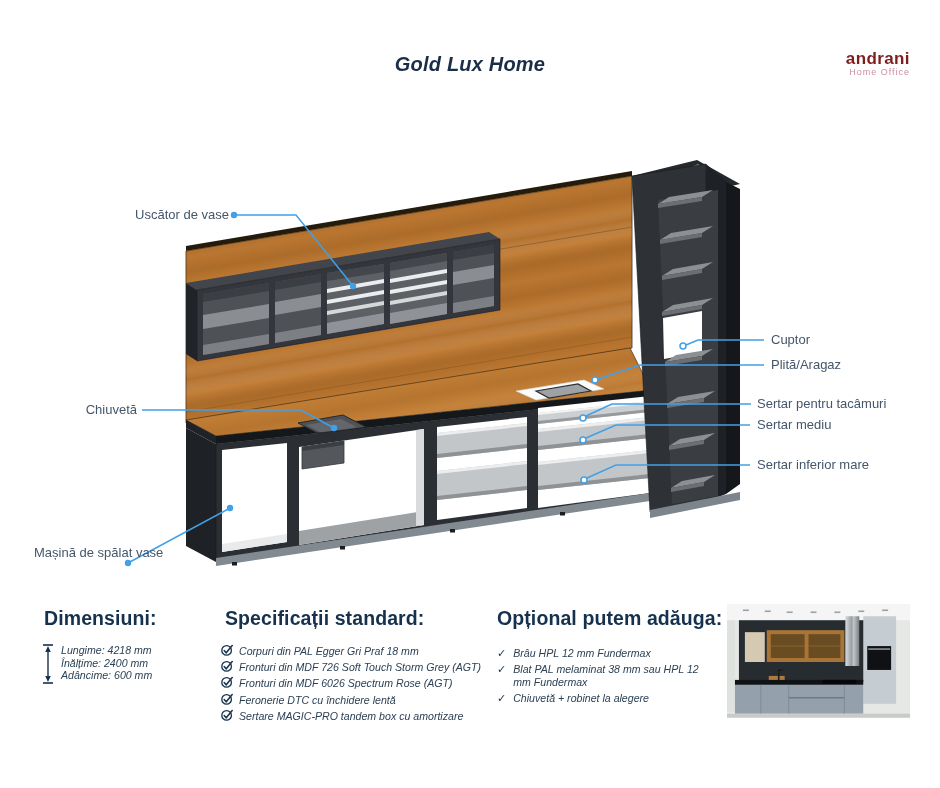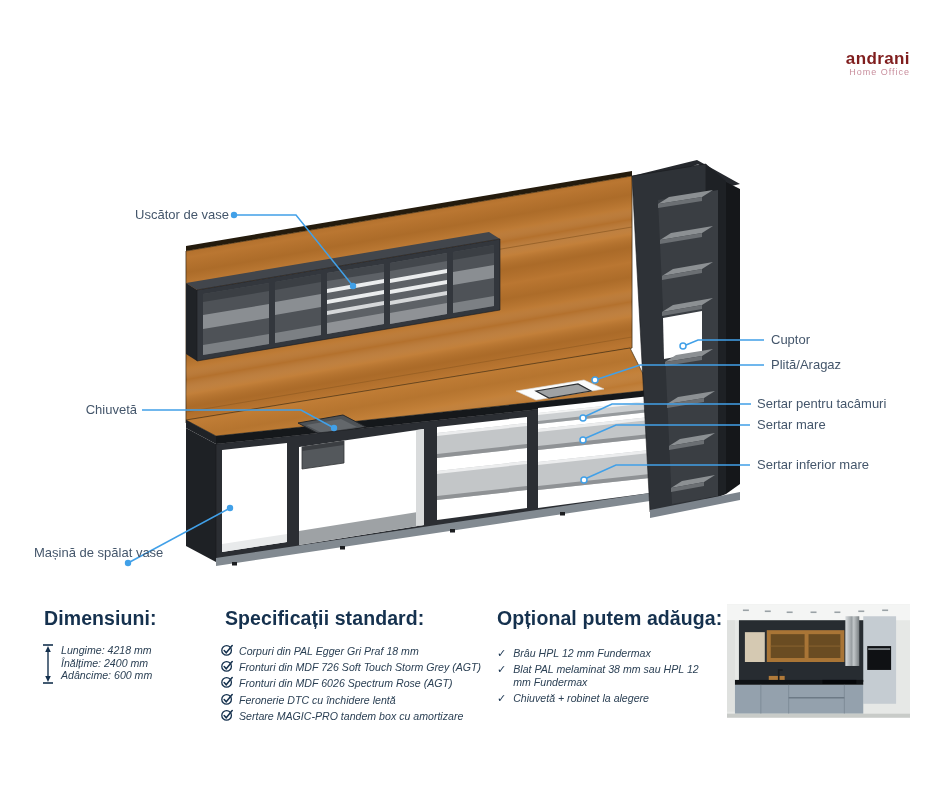--- a/index.html
+++ b/index.html
@@ -241,32 +241,33 @@
         <path d="M750,425 L616,425 L586,438"></path>
         <circle cx="583" cy="440" r="3" fill="#ffffff"></circle>
       </g>
       <g>
         <path d="M750,465 L616,465 L587,478"></path>
         <circle cx="584" cy="480" r="3" fill="#ffffff"></circle>
       </g>
     </g>
   </svg>
 
+  <div class="abs page-title">Gold Lux Home</div>
   <div class="abs logo">
     <div class="brand">andrani</div>
     <div class="sub">Home Office</div>
   </div>
 
   <div class="abs callout co-left" style="left:95px;top:207px;width:134px">Uscător de vase</div>
   <div class="abs callout co-left" style="left:52px;top:402px;width:85px">Chiuvetă</div>
   <div class="abs callout" style="left:34px;top:545px">Mașină de spălat vase</div>
   <div class="abs callout co-right" style="left:771px;top:332px">Cuptor</div>
   <div class="abs callout co-right" style="left:771px;top:357px">Plită/Aragaz</div>
   <div class="abs callout co-right" style="left:757px;top:396px">Sertar pentru tacâmuri</div>
-  <div class="abs callout co-right" style="left:757px;top:417px">Sertar mare</div>
+  <div class="abs callout co-right" style="left:757px;top:417px">Sertar mediu</div>
   <div class="abs callout co-right" style="left:757px;top:457px">Sertar inferior mare</div>
 
   <div class="abs sec-head" style="left:44px;top:607px">Dimensiuni:</div>
   <div class="abs dim-block">
     <svg width="12" height="40" viewBox="0 0 12 40">
       <line x1="1" y1="1" x2="11" y2="1" stroke="#15314e" stroke-width="1.6"></line>
       <line x1="1" y1="39" x2="11" y2="39" stroke="#15314e" stroke-width="1.6"></line>
       <line x1="6" y1="4" x2="6" y2="36" stroke="#15314e" stroke-width="1.4"></line>
       <polygon points="6,2 3.2,8 8.8,8" fill="#15314e"></polygon>
       <polygon points="6,38 3.2,32 8.8,32" fill="#15314e"></polygon>

